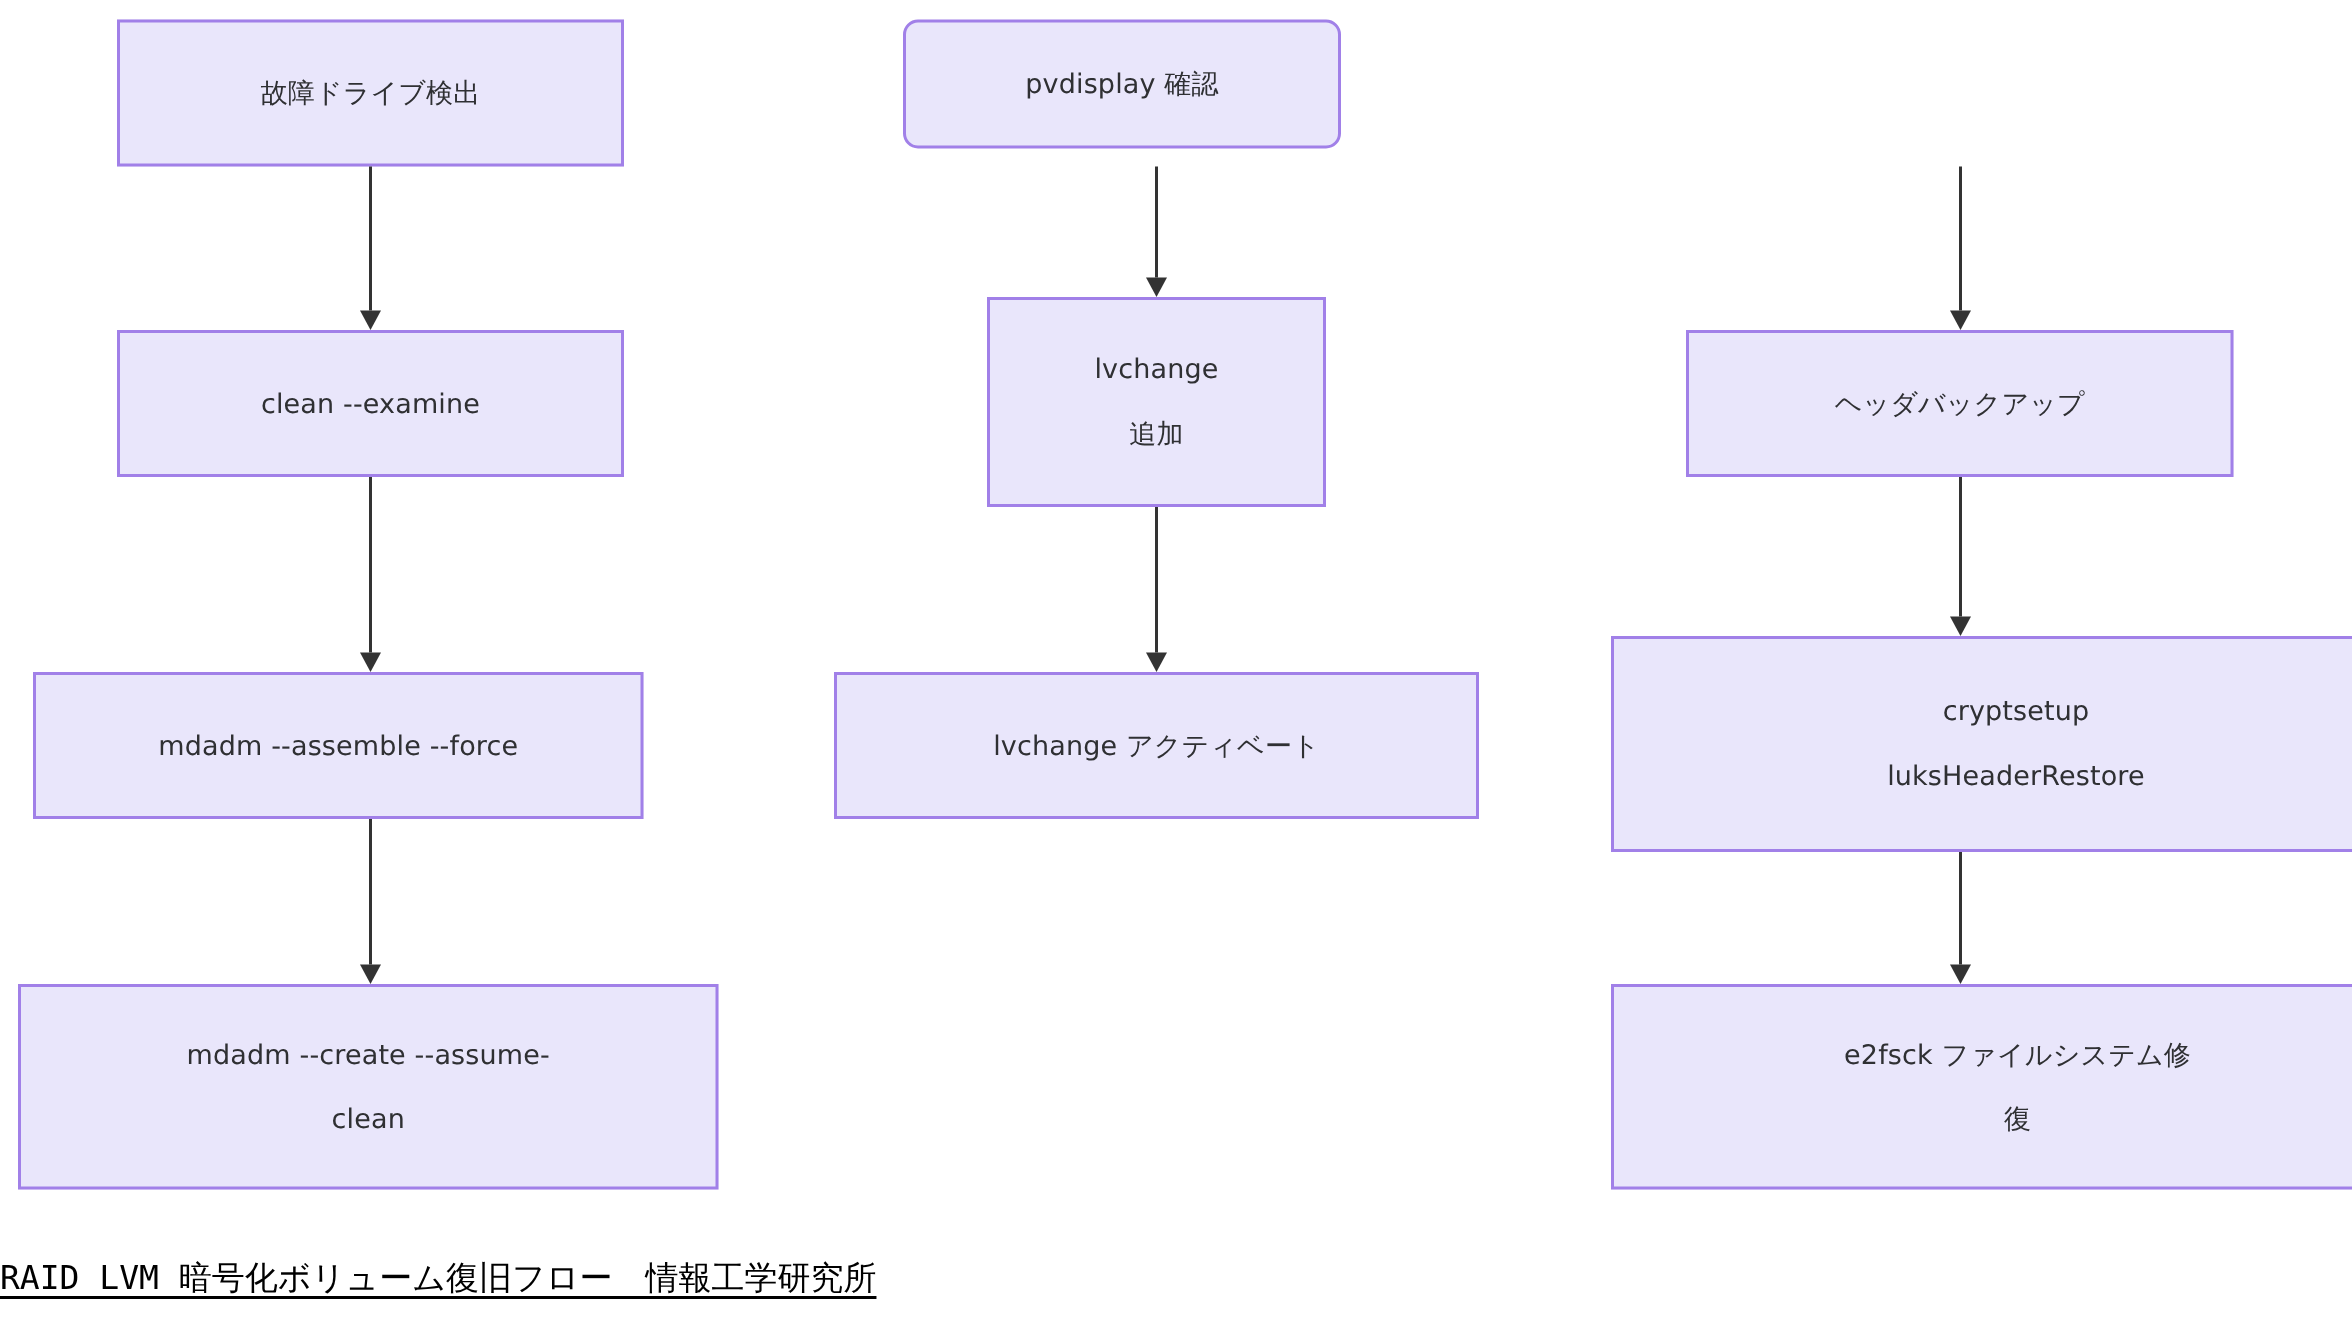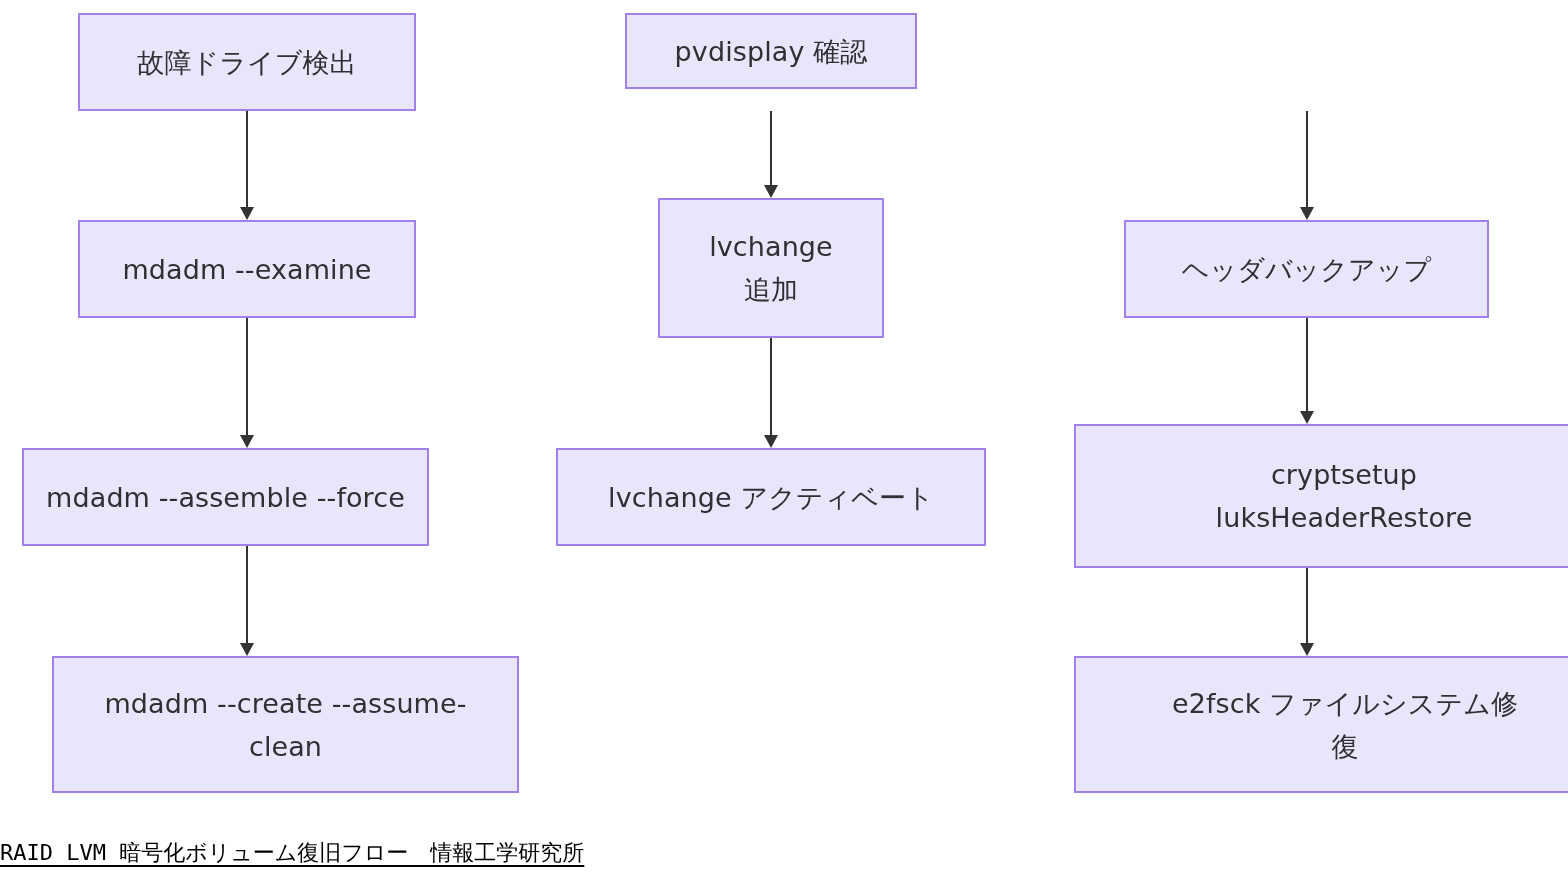--- a/index.html
+++ b/index.html
@@ -25,21 +25,21 @@
     position: absolute;
     box-sizing: border-box;
     background: #e9e6fb;
     border: 2px solid #a180e8;
     display: flex;
     align-items: center;
     justify-content: center;
     text-align: center;
     color: #2f3033;
     font-family: "DejaVu Sans", "Liberation Sans", sans-serif;
-    font-size: 27px;
+    font-size: 18px;
     line-height: 43px;
     font-weight: 400;
     letter-spacing: 0.1px;
     white-space: pre-line;
     padding: 0 8px;
   }
   
   .arrow {
     position: absolute;
     pointer-events: none;
@@ -83,38 +83,38 @@
 
 <div id="canvas">
 
   <div class="node" style="left:78px; top:13px; width:338px; height:98px;">故障ドライブ検出</div>
 
   <div class="arrow" style="left:240px; top:111px; width:14px; height:109px;">
     <div class="shaft" style="height:96px;"></div>
     <div class="head"></div>
   </div>
 
-  <div class="node" style="left:78px; top:220px; width:338px; height:98px;">mdadm --examine</div>
+  <div class="node" style="left:78px; top:220px; width:338px; height:98px;">clean --examine</div>
 
   <div class="arrow" style="left:240px; top:318px; width:14px; height:130px;">
     <div class="shaft" style="height:117px;"></div>
     <div class="head"></div>
   </div>
 
   <div class="node" style="left:22px; top:448px; width:407px; height:98px;">mdadm --assemble --force</div>
 
   <div class="arrow" style="left:240px; top:546px; width:14px; height:110px;">
     <div class="shaft" style="height:97px;"></div>
     <div class="head"></div>
   </div>
 
-  <div class="node" style="left:12px; top:656px; width:467px; height:137px;margin-left:40px;">mdadm --create --assume-
+  <div class="node" style="left:12px; top:656px; width:467px; height:137px;">mdadm --create --assume-
 clean</div>
 
-  <div class="node" style="left:625px; top:13px; width:292px; height:76px;">pvdisplay 確認</div>
+  <div class="node" style="left:602px; top:13px; width:292px; height:86px;border-radius:10px;">pvdisplay 確認</div>
 
   <div class="arrow" style="left:764px; top:111px; width:14px; height:87px;">
     <div class="shaft" style="height:74px;"></div>
     <div class="head"></div>
   </div>
 
   <div class="node" style="left:658px; top:198px; width:226px; height:140px;">lvchange
 追加</div>
 
   <div class="arrow" style="left:764px; top:338px; width:14px; height:110px;">

